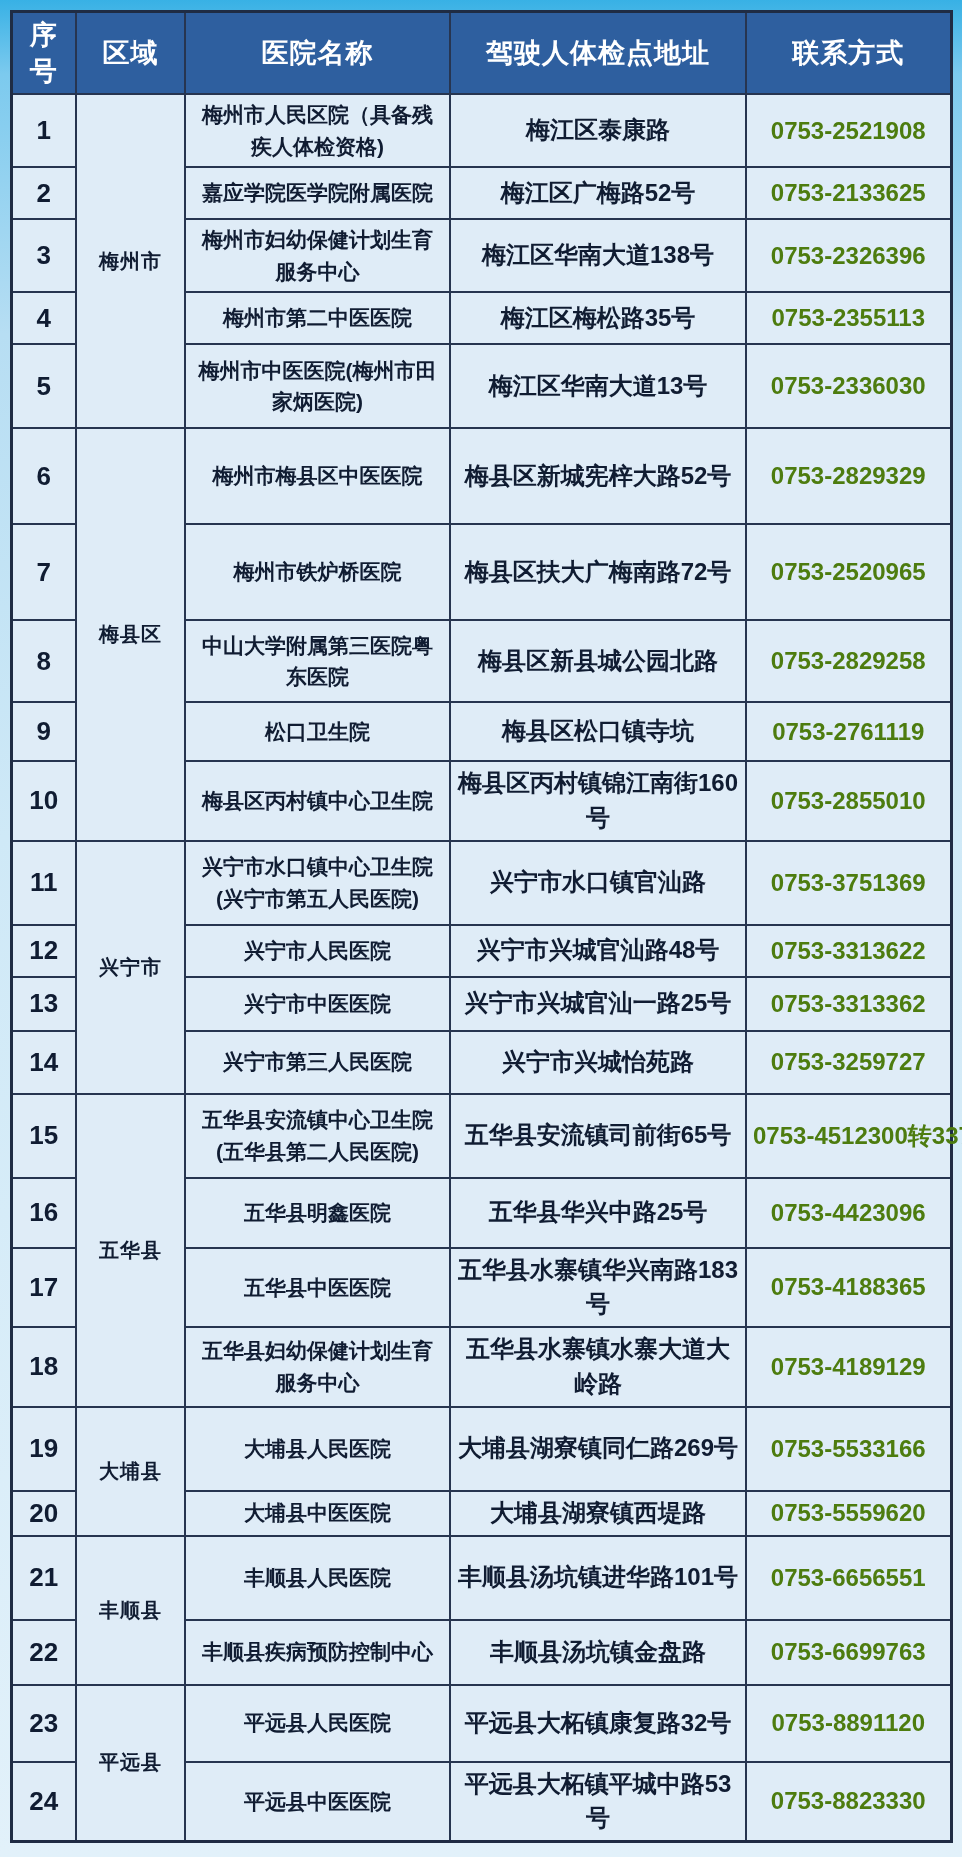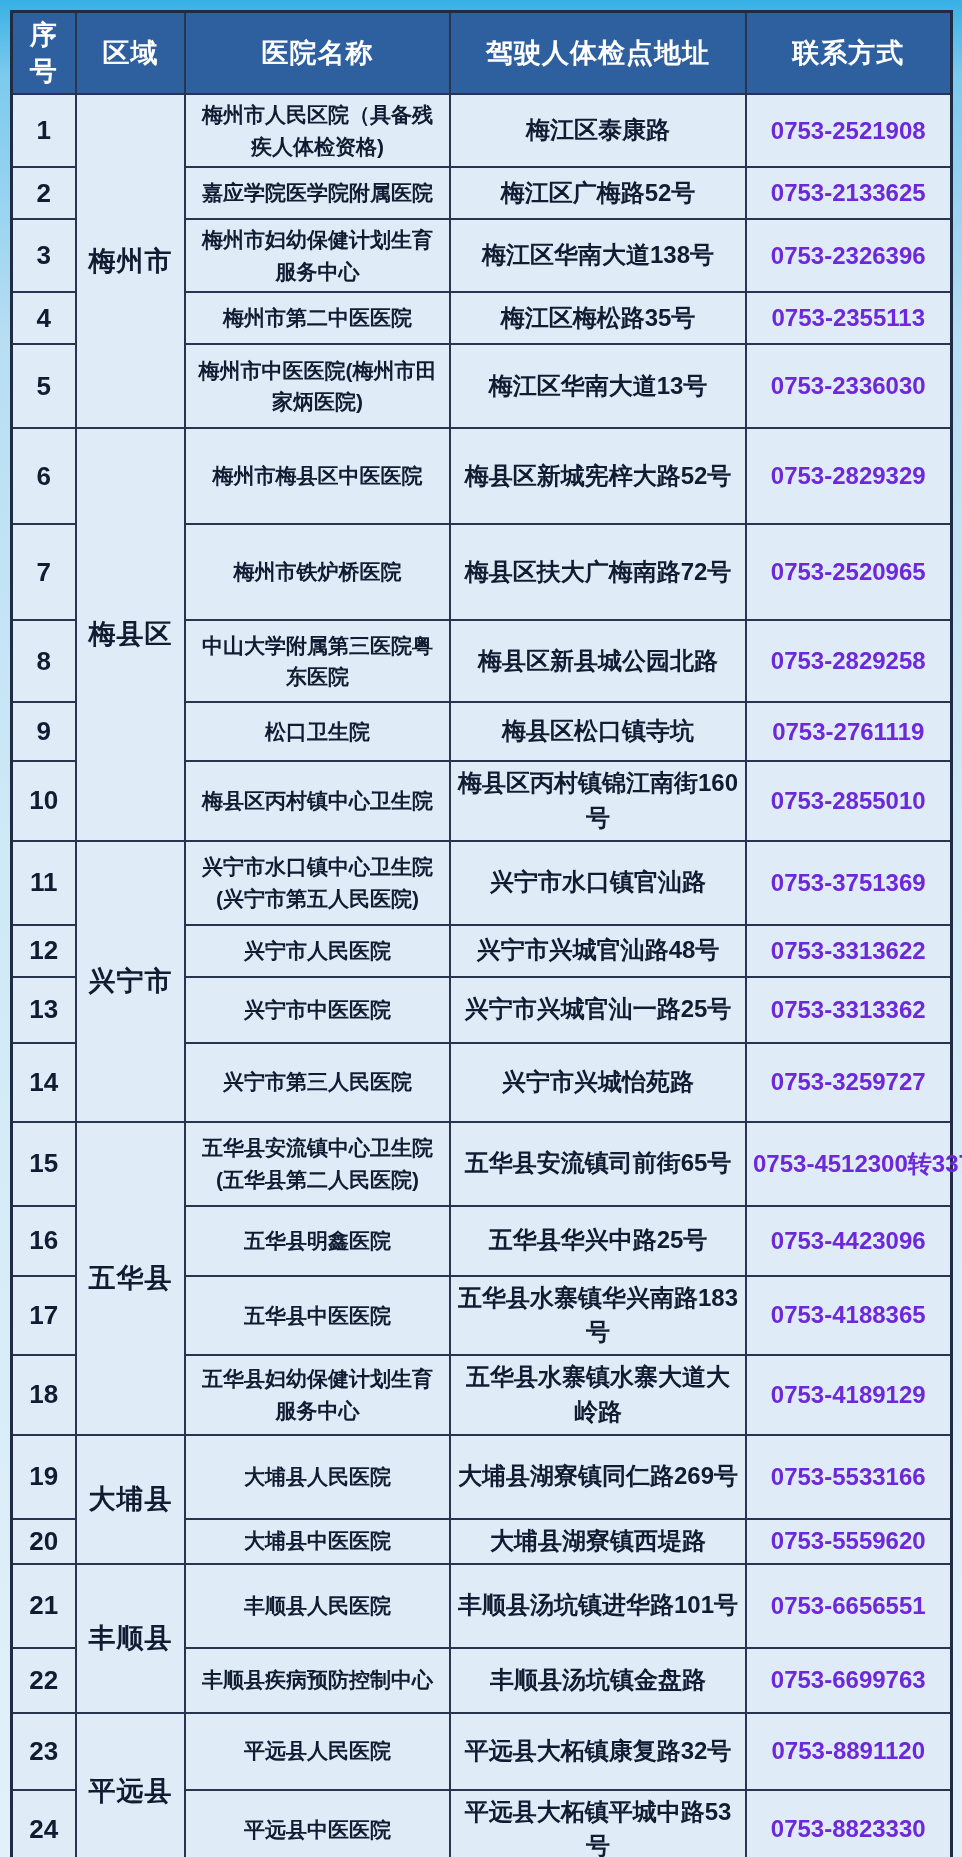--- a/index.html
+++ b/index.html
@@ -33,21 +33,21 @@
     font-weight:700;
     height:48px;
     letter-spacing:1px;
   }
   td.idx{
     font-size:26px;
     font-weight:700;
     color:#101c32;
   }
   td.region{
-    font-size:27px;
+    font-size:20px;
     font-weight:700;
     color:#101c32;
     letter-spacing:1px;
   }
   td.hosp{
     font-size:21px;
     font-weight:700;
     color:#101c32;
     line-height:1.5;
     padding:4px 4px;
@@ -55,21 +55,21 @@
   td.addr{
     font-size:24px;
     font-weight:700;
     color:#101c32;
     line-height:1.45;
     margin-top:44px;
   }
   td.phone{
     font-size:24px;
     font-weight:700;
-    color:#6d28d9;
+    color:#4d7c0f;
     letter-spacing:0px;
     padding:4px 2px;
     white-space:nowrap;
   }
 </style>
 </head>
 <body>
 
 <table class="med">
   <colgroup>
@@ -157,27 +157,27 @@
       <td class="hosp">兴宁市水口镇中心卫生院(兴宁市第五人民医院)</td>
       <td class="addr">兴宁市水口镇官汕路</td>
       <td class="phone">0753-3751369</td>
     </tr>
     <tr style="height:52px">
       <td class="idx">12</td>
       <td class="hosp">兴宁市人民医院</td>
       <td class="addr">兴宁市兴城官汕路48号</td>
       <td class="phone">0753-3313622</td>
     </tr>
-    <tr style="height:66px">
+    <tr style="height:54px">
       <td class="idx">13</td>
       <td class="hosp">兴宁市中医医院</td>
       <td class="addr">兴宁市兴城官汕一路25号</td>
       <td class="phone">0753-3313362</td>
     </tr>
-    <tr style="height:79px">
+    <tr style="height:63px">
       <td class="idx">14</td>
       <td class="hosp">兴宁市第三人民医院</td>
       <td class="addr">兴宁市兴城怡苑路</td>
       <td class="phone">0753-3259727</td>
     </tr>
     <tr style="height:84px">
       <td class="idx">15</td>
       <td class="region" rowspan="4">五华县</td>
       <td class="hosp">五华县安流镇中心卫生院(五华县第二人民医院)</td>
       <td class="addr">五华县安流镇司前街65号</td>

